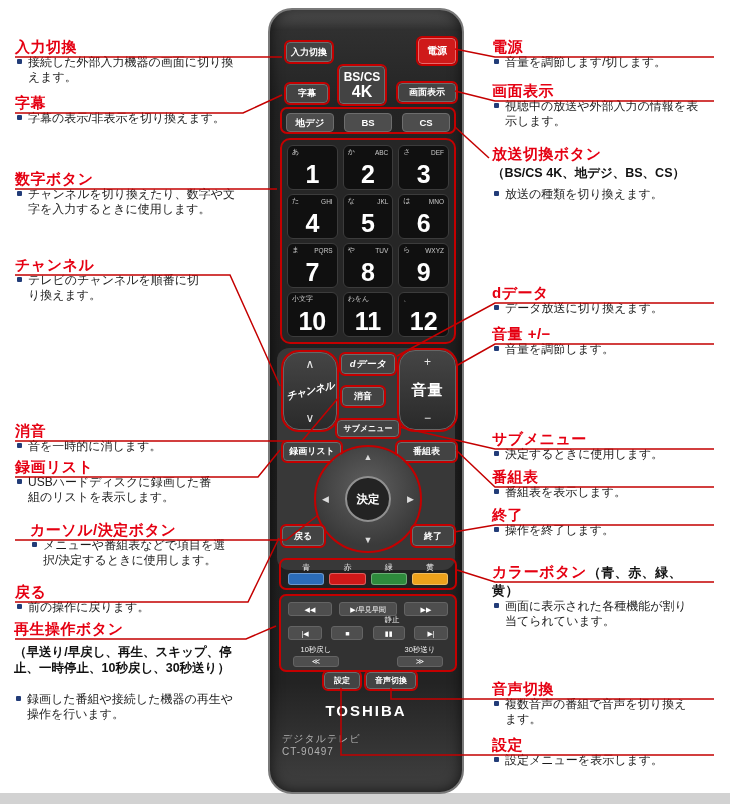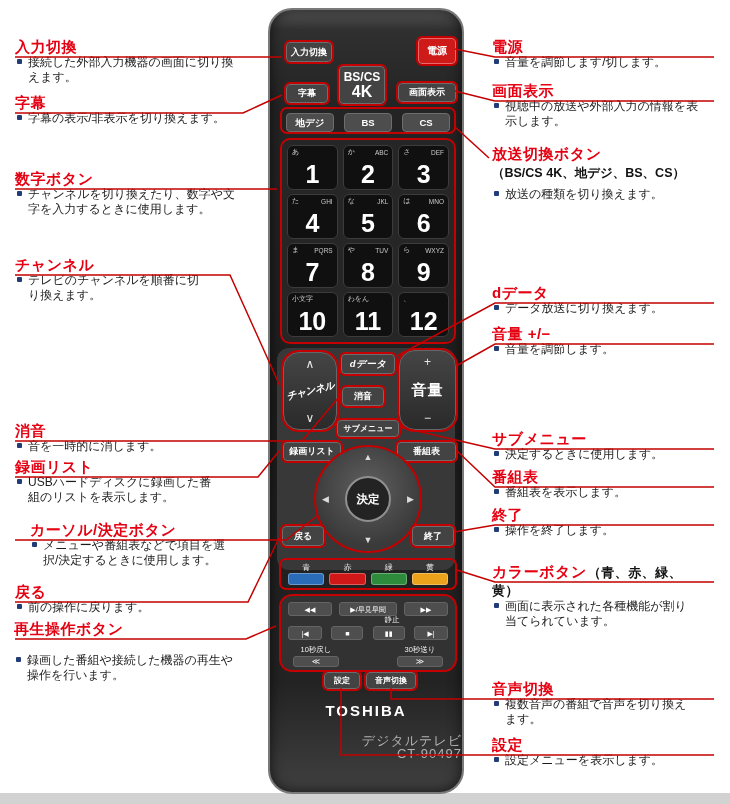--- a/index.html
+++ b/index.html
@@ -51,31 +51,31 @@
   .pad { position:absolute; border-radius:50%; background:radial-gradient(circle at 50% 40%,#606060,#3a3a3a 70%); outline:2px solid #c40000; cursor:pointer; }
   .pad .arr { position:absolute; font-size:9px; color:#dcdcdc; line-height:9px; }
   .enter { position:absolute; left:50%; top:50%; transform:translate(-50%,-50%); width:46px; height:46px; border-radius:50%;
     background:#232323; border:2px solid #909090; color:#fff; font-size:11.5px; font-weight:bold; font-family:inherit; cursor:pointer; }
 
   .colorsrow { position:absolute; display:flex; gap:5px; padding:3px 7px 0; border:2px solid #c40000; border-radius:7px; }
   .ckey { flex:1; display:flex; flex-direction:column; align-items:center; gap:1px; }
   .clabel { font-size:8px; line-height:9px; color:#f0f0f0; }
   .cbtn { width:100%; height:12px; border-radius:3px; border:1px solid rgba(255,255,255,.3); cursor:pointer; }
 
-  .playback { position:absolute; background:#323232; border:2px solid #c40000; border-radius:13px; }
+  .playback { position:absolute; background:#323232; border:2px solid #c40000; border-radius:7px; }
   .prow { position:absolute; left:7px; right:7px; display:flex; justify-content:space-between; }
   .pbtn { height:14px; background:#4e4e4e; border:1px solid #646464; border-radius:3px; color:#fff; font-size:7px;
     display:flex; align-items:center; justify-content:center; font-family:inherit; cursor:pointer; line-height:1; }
   .still { position:absolute; left:96px; width:30px; text-align:center; top:19px; font-size:7.5px; color:#eee; }
   .skipc { display:flex; flex-direction:column; align-items:center; gap:2px; width:56px; }
   .sklabel { font-size:7.5px; color:#eee; line-height:8px; }
   .skbtn { width:46px; height:11px; font-size:8px; }
 
   .brand { position:absolute; left:0; width:100%; top:692px; text-align:center; color:#fff; font-size:15px; font-weight:bold; letter-spacing:2px; }
-  .mline { position:absolute; left:0; width:100%; text-align:right; color:#b2b2b2; font-size:13px; letter-spacing:1px; }
+  .mline { position:absolute; left:12px; width:100%; text-align:left; color:#b2b2b2; font-size:10px; letter-spacing:1px; }
 
   .lines { position:absolute; left:0; top:0; pointer-events:none; }
   .lines polyline { fill:none; stroke:#c40000; stroke-width:1.5; }
 </style>
 </head>
 <body>
 
 <div class="stage">
 
   <div class="bottombar"></div>
@@ -131,20 +131,21 @@
   </div>
   <div class="ann" style="left:15px;top:583px;width:225px;">
     <h3>戻る</h3>
     <div class="desc">
         <span class="bullet"></span>
         <span class="dtext">前の操作に戻ります。</span>
       </div>
   </div>
   <div class="ann" style="left:14px;top:620px;width:220px;">
     <h3>再生操作ボタン</h3>
+    <div class="sub">（早送り/早戻し、再生、スキップ、停止、一時停止、10秒戻し、30秒送り）</div>
     <div class="desc" style="margin-top:16px;">
         <span class="bullet"></span>
         <span class="dtext">録画した番組や接続した機器の再生や操作を行います。</span>
       </div>
   </div>
 
   <div class="ann" style="left:492px;top:38px;width:210px;">
     <h3>電源</h3>
     <div class="desc">
         <span class="bullet"></span>

